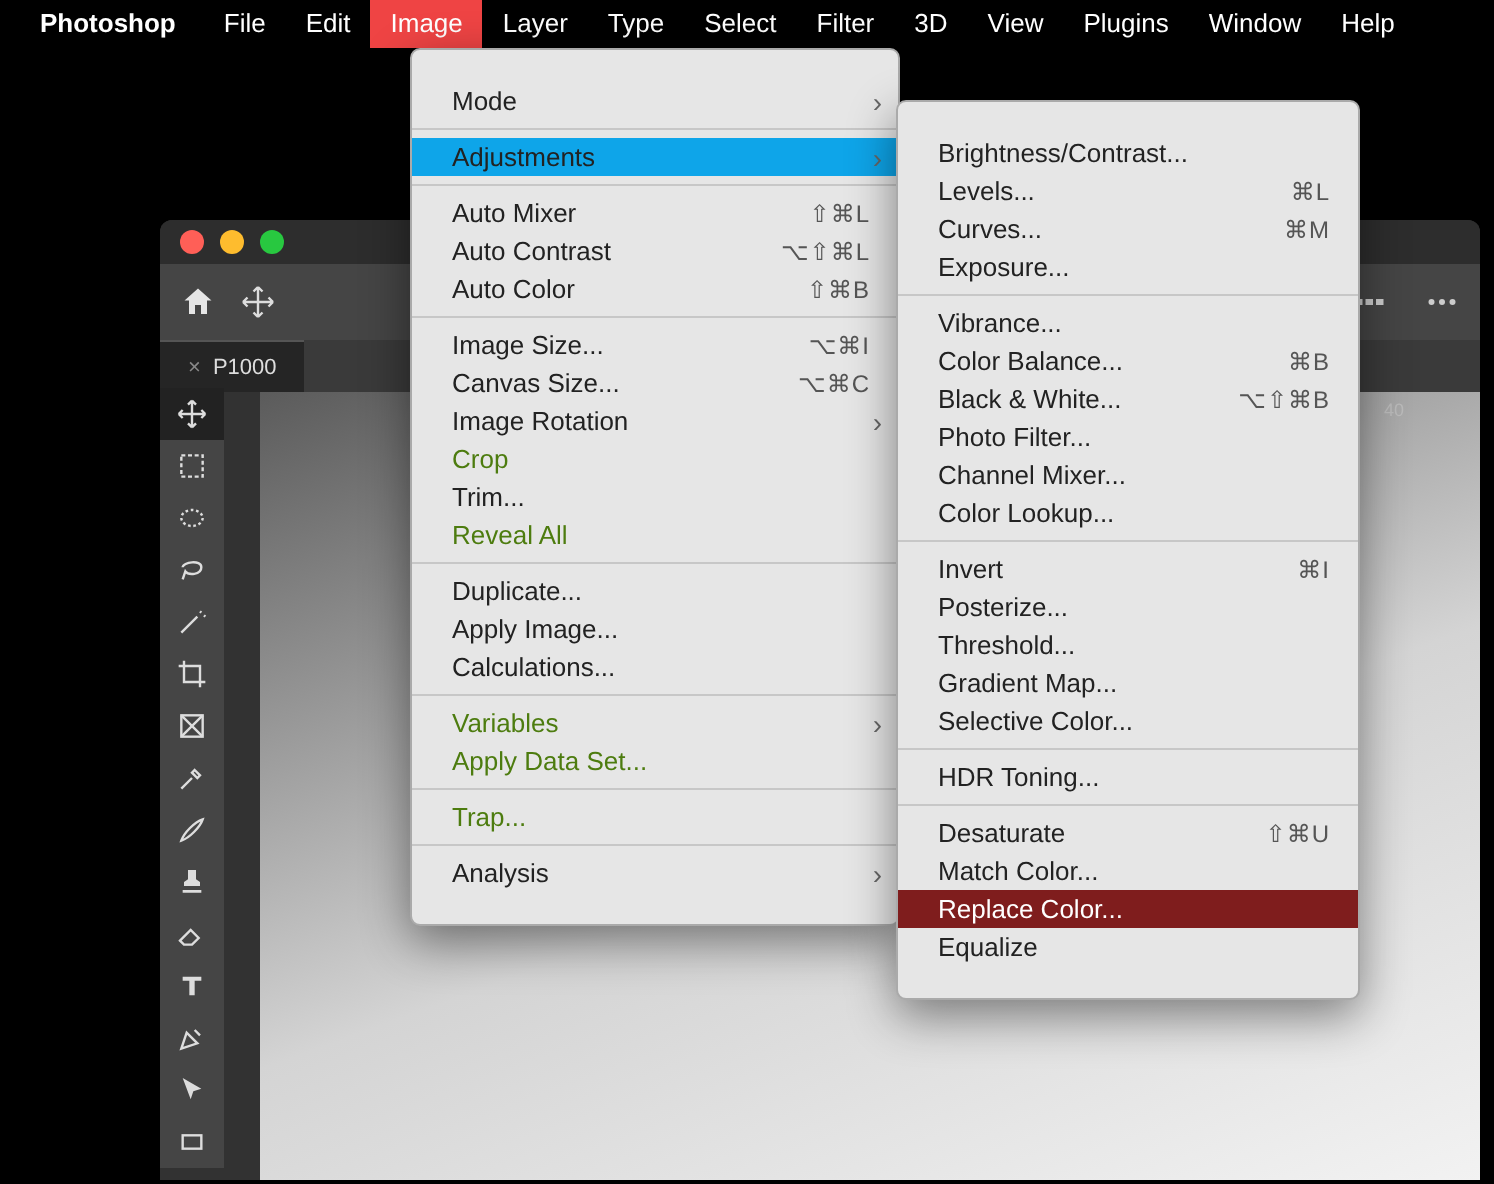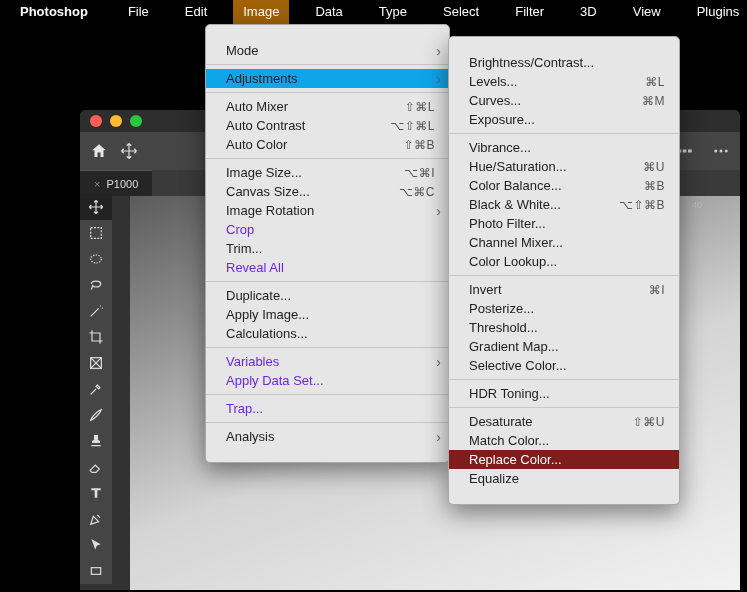--- a/index.html
+++ b/index.html
@@ -1,22 +1,22 @@
 <!DOCTYPE html>
 <html><head>
 <meta charset="utf-8">
 <style>
   * { margin: 0; padding: 0; box-sizing: border-box; font-family: -apple-system, "Helvetica Neue", Arial, sans-serif; -webkit-font-smoothing: antialiased; }
   body { background: #000; width: 747px; height: 592px; overflow: hidden; position: relative; }
 
   
-  .menubar { height: 24px; background: #000; color: #fff; display: flex; align-items: center; font-size: 13px; padding: 0 6px; gap: 16px; }
+  .menubar { height: 24px; background: #000; color: #fff; display: flex; align-items: center; font-size: 13px; padding: 0 6px; gap: 0; }
   .menubar .mi { padding: 0 10px; height: 24px; line-height: 24px; cursor: default; }
   .menubar .mi.app { font-weight: 700; padding-left: 14px; padding-right: 14px;}
-  .menubar .mi.open { background: #a16207; }
+  .menubar .mi.open { background: #ef4444; }
 
   
   .pswin { position: absolute; left: 80px; top: 110px; width: 660px; height: 480px; background: #323232; border-radius: 6px 6px 0 0; overflow: hidden; }
   .titlebar { height: 22px; background: #2d2d2d; display: flex; align-items: center; padding-left: 10px; gap: 8px; }
   .tl-dot { width: 12px; height: 12px; border-radius: 50%; }
   .tl-red{background:#ff5f57;} .tl-yel{background:#febc2e;} .tl-grn{background:#28c840;}
   .optbar { height: 38px; background: #454545; display:flex; align-items:center; padding:0 10px; gap:12px;}
   .home-icon { width:18px; height:18px; color:#e6e6e6; }
   .dots3 { margin-left:auto; width:18px; height:18px; color:#ccc; }
   .tabrow { height:26px; background:#3a3a3a; display:flex; align-items:center;}
@@ -26,41 +26,41 @@
 
   
   .toolbox { position: absolute; left: 80px; top: 194px; width: 32px; background:#454545; display:flex; flex-direction:column; }
   .tool { width: 32px; height: 26px; display:flex; align-items:center; justify-content:center; color:#ddd; }
   .tool.sel { background:#222; }
   .tool svg { width:16px; height:16px; }
 
   
   .menu { position:absolute; background:#e6e6e6; border:1px solid #aaa; border-radius:5px; box-shadow:0 8px 24px rgba(0,0,0,.45); font-size:13px; color:#222; padding:16px 0;margin-left:24px; }
   .menu .row { display:flex; align-items:center; height:19px; padding:0 14px 0 20px; position:relative; white-space:nowrap;}
-  .menu .row.disabled { color:#6d28d9; }
+  .menu .row.disabled { color:#4d7c0f; }
   .menu .row .sc { margin-left:auto; padding-left:30px; color:#555; font-size:12px; letter-spacing:0.5px;}
   .menu .row.hi { background:#7f1d1d; color:#fff; }
   .menu .row.sub::after { content:'›'; position:absolute; right:8px; font-size:14px; color:#666;}
   .menu .row.sub.open { background:#0ea5e9; }
   .menu hr { border:none; border-top:1px solid #c7c7c7; margin:4px 0; }
 
   #image-menu { left:181px; top:24px; width:245px; }
-  #adjust-menu { left:424px; top:36px; width:232px; }
+  #adjust-menu { left:424px; top:50px; width:232px; }
 
   .move-icon svg, .optbar svg { display:block; }
 </style>
 </head>
 <body>
 
 <div class="menubar">
   <div class="mi app">Photoshop</div>
   <div class="mi">File</div>
   <div class="mi">Edit</div>
   <div class="mi open">Image</div>
-  <div class="mi">Data</div>
+  <div class="mi">Layer</div>
   <div class="mi">Type</div>
   <div class="mi">Select</div>
   <div class="mi">Filter</div>
   <div class="mi">3D</div>
   <div class="mi">View</div>
   <div class="mi">Plugins</div>
   <div class="mi">Window</div>
   <div class="mi">Help</div>
 </div>
 
@@ -267,24 +267,20 @@
       <span class="sc">⌘M</span>
     </div>
   <div class="row">
       <span>Exposure...</span>
     </div>
   <hr>
   <div class="row">
       <span>Vibrance...</span>
     </div>
   <div class="row">
-      <span>Hue/Saturation...</span>
-      <span class="sc">⌘U</span>
-    </div>
-  <div class="row">
       <span>Color Balance...</span>
       <span class="sc">⌘B</span>
     </div>
   <div class="row">
       <span>Black &amp; White...</span>
       <span class="sc">⌥⇧⌘B</span>
     </div>
   <div class="row">
       <span>Photo Filter...</span>
     </div>

